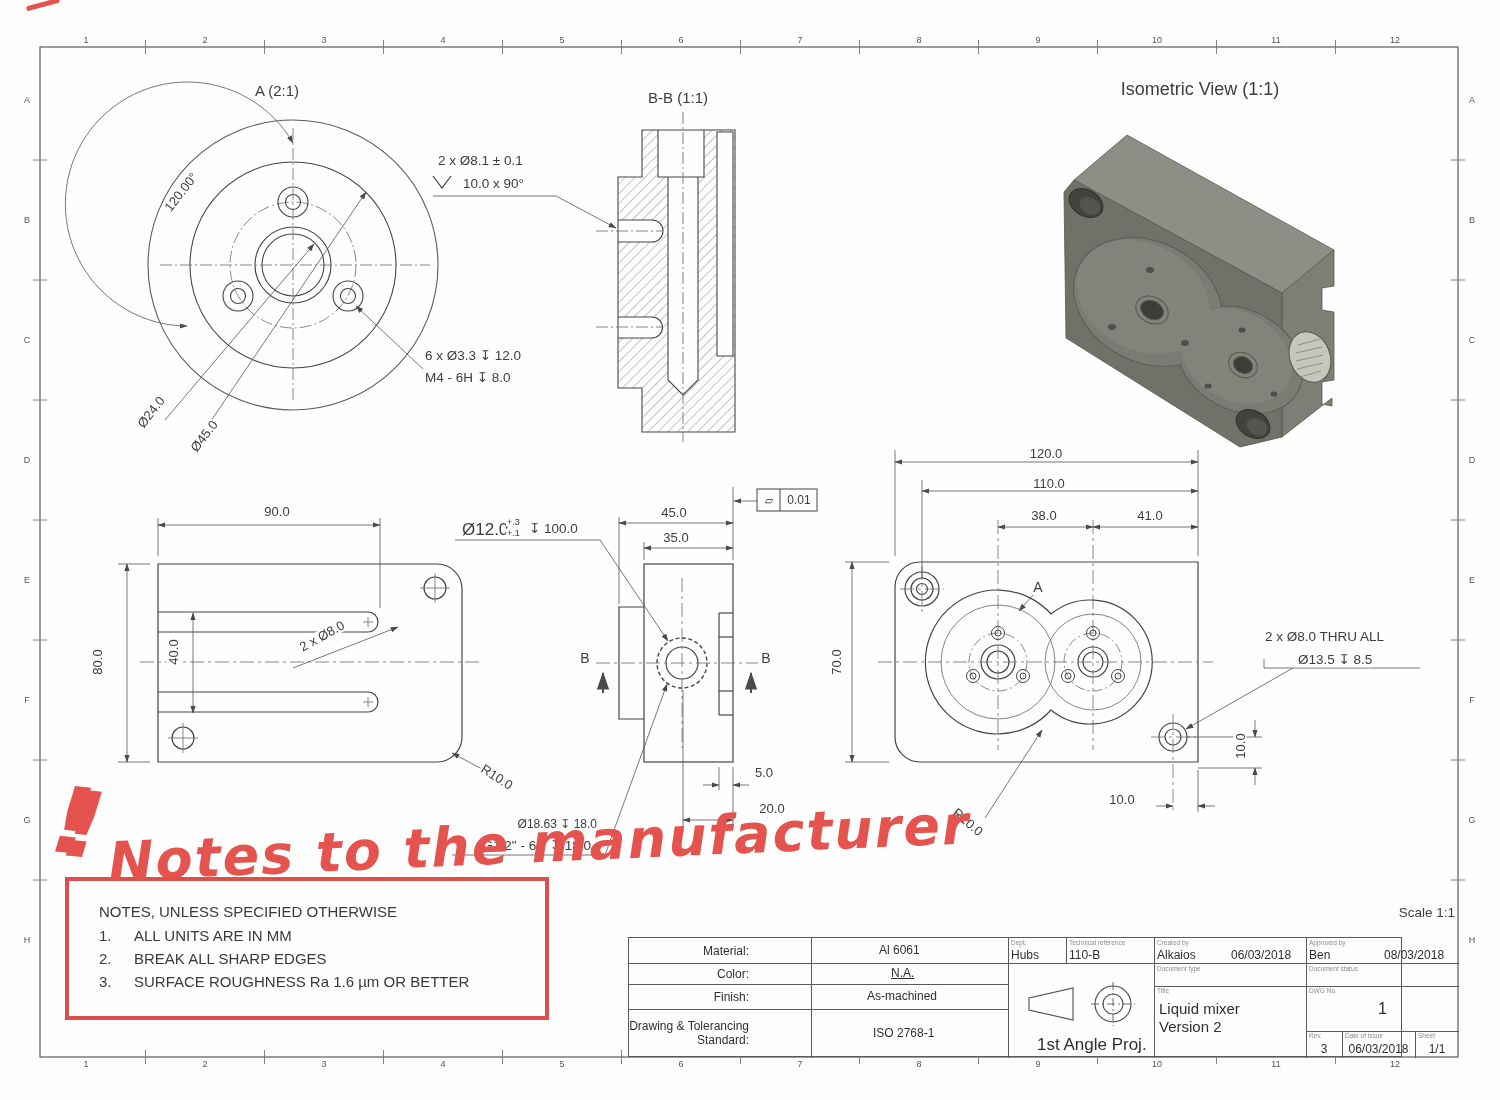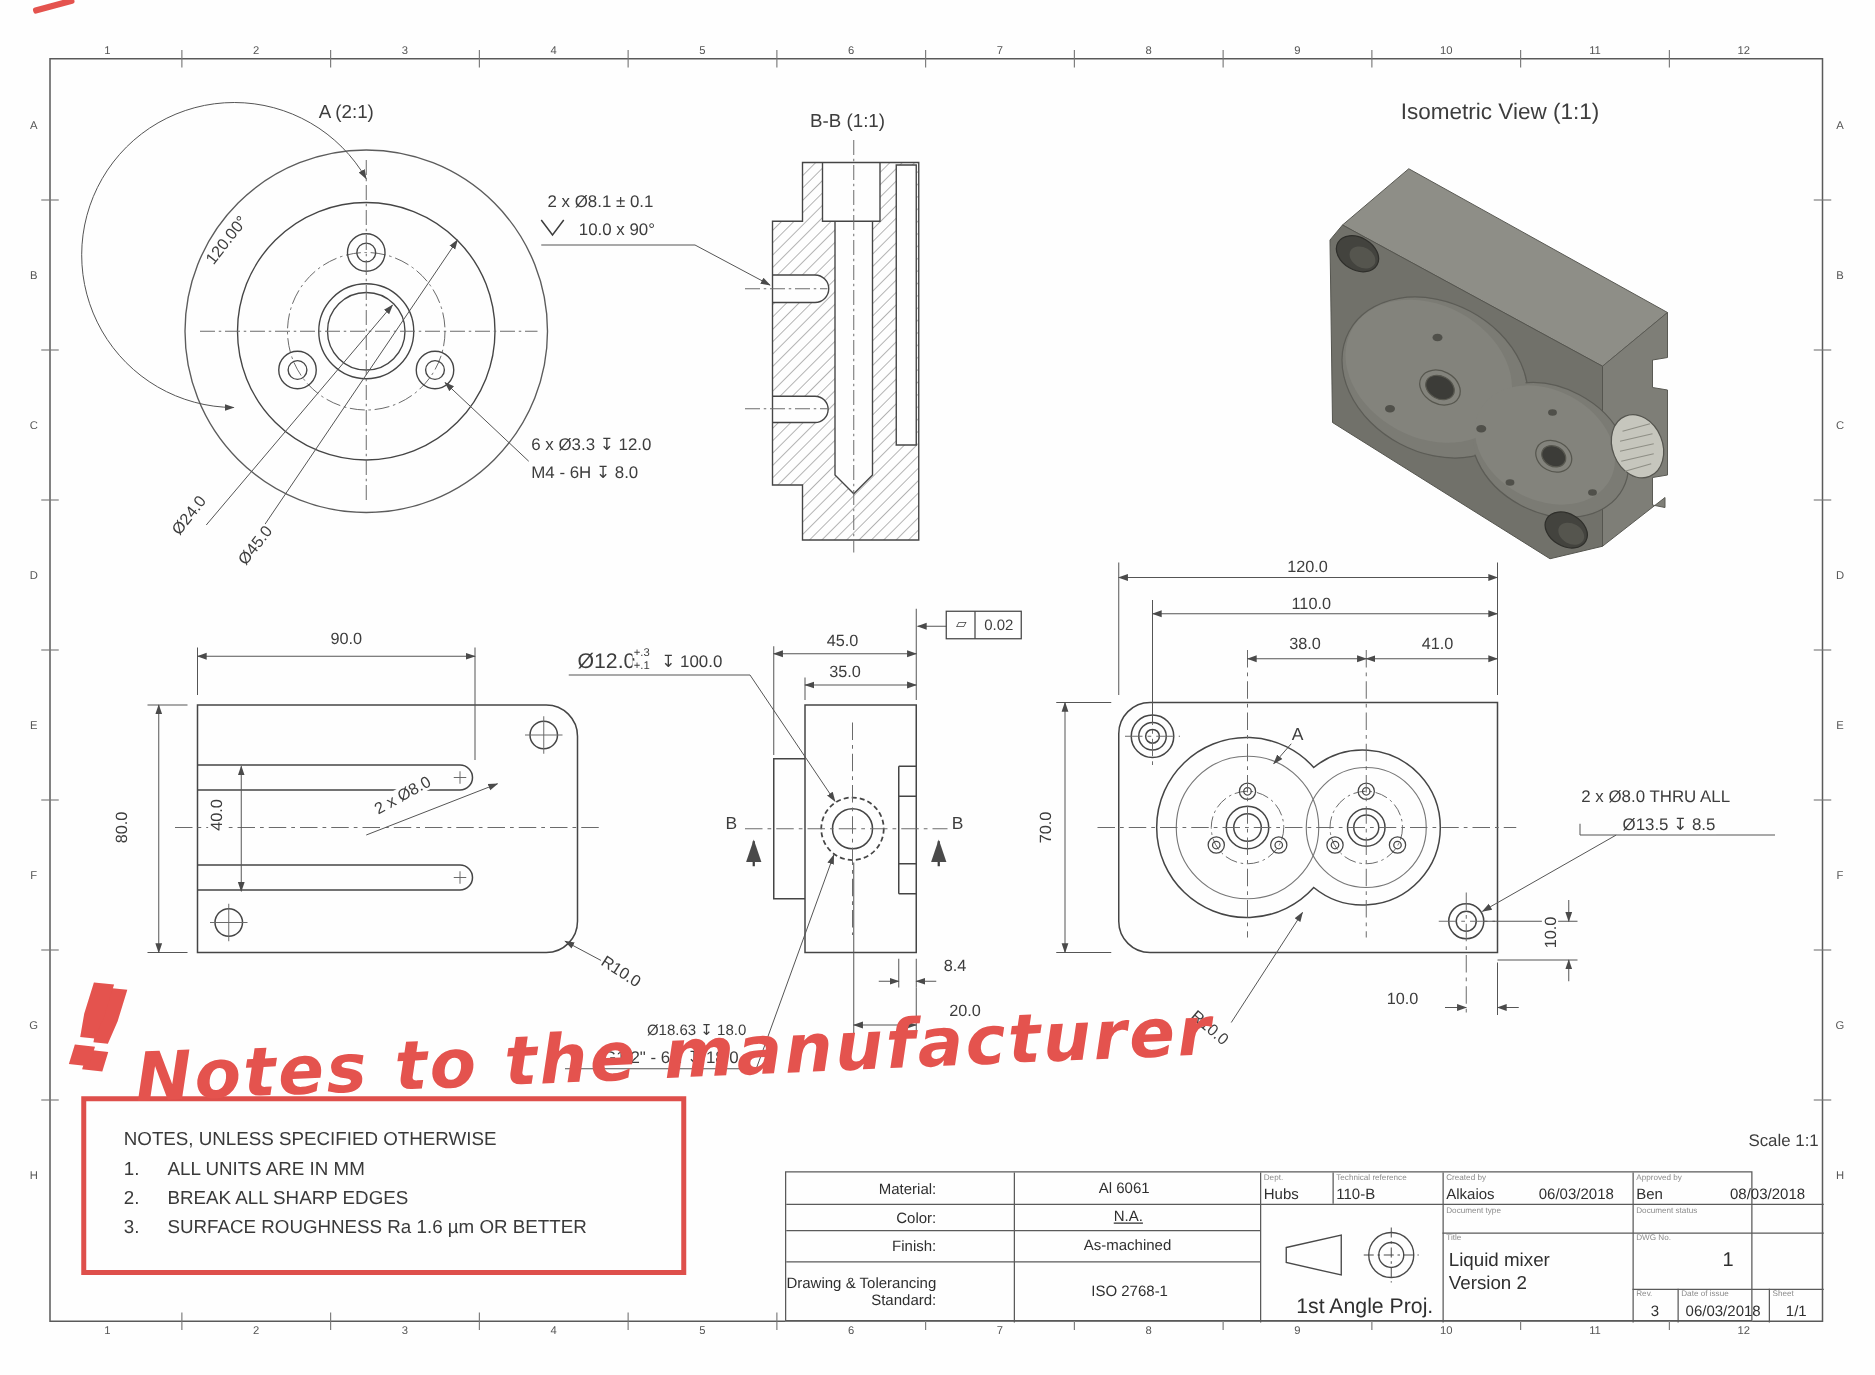--- a/index.html
+++ b/index.html
@@ -329,28 +329,28 @@
       <div class="lbl" style="left: 678px; top: 97px; font-size: 15px; transform: translate(-50%, -50%) rotate(0deg);">B-B (1:1)</div>
       <div class="lbl" style="left: 1200px; top: 89px; font-size: 18px; transform: translate(-50%, -50%) rotate(0deg);">Isometric View (1:1)</div>
       <div class="lbl" style="left: 277px; top: 511px; font-size: 13px; transform: translate(-50%, -50%) rotate(0deg);">90.0</div>
       <div class="lbl" style="left: 97px; top: 662px; font-size: 13px; transform: translate(-50%, -50%) rotate(-90deg);">80.0</div>
       <div class="lbl" style="left: 173px; top: 652px; font-size: 13px; transform: translate(-50%, -50%) rotate(-90deg);">40.0</div>
       <div class="lbl" style="left: 322px; top: 636px; font-size: 13px; transform: translate(-50%, -50%) rotate(-29deg);">2 x Ø8.0</div>
       <div class="lbl" style="left: 497px; top: 777px; font-size: 13px; transform: translate(-50%, -50%) rotate(33deg);">R10.0</div>
       <div class="lbl" style="left: 674px; top: 512px; font-size: 13px; transform: translate(-50%, -50%) rotate(0deg);">45.0</div>
       <div class="lbl" style="left: 676px; top: 537px; font-size: 13px; transform: translate(-50%, -50%) rotate(0deg);">35.0</div>
       <div class="lbl" style="left: 769px; top: 500px; font-size: 11px; transform: translate(-50%, -50%) rotate(0deg);">▱</div>
-      <div class="lbl" style="left: 799px; top: 500px; font-size: 12px; transform: translate(-50%, -50%) rotate(0deg);">0.02</div>
+      <div class="lbl" style="left: 799px; top: 500px; font-size: 12px; transform: translate(-50%, -50%) rotate(0deg);">0.01</div>
       <div class="lbl" style="left: 461px; top: 529px; font-size: 17px; transform: translate(0%, -50%) rotate(0deg);">Ø12.0</div>
       <div class="lbl" style="left: 506px; top: 522px; font-size: 9px; transform: translate(0%, -50%) rotate(0deg);">+.3</div>
       <div class="lbl" style="left: 506px; top: 533px; font-size: 9px; transform: translate(0%, -50%) rotate(0deg);">+.1</div>
       <div class="lbl" style="left: 528px; top: 529px; font-size: 13.5px; transform: translate(0%, -50%) rotate(0deg);">↧ 100.0</div>
       <div class="lbl" style="left: 585px; top: 658px; font-size: 14px; transform: translate(-50%, -50%) rotate(0deg);">B</div>
       <div class="lbl" style="left: 766px; top: 658px; font-size: 14px; transform: translate(-50%, -50%) rotate(0deg);">B</div>
-      <div class="lbl" style="left: 764px; top: 772px; font-size: 13px; transform: translate(-50%, -50%) rotate(0deg);">8.4</div>
+      <div class="lbl" style="left: 764px; top: 772px; font-size: 13px; transform: translate(-50%, -50%) rotate(0deg);">5.0</div>
       <div class="lbl" style="left: 772px; top: 808px; font-size: 13px; transform: translate(-50%, -50%) rotate(0deg);">20.0</div>
       <div class="lbl" style="left: 588px; top: 824px; font-size: 12px; transform: translate(-100%, -50%) rotate(0deg); margin-left: 10px;">Ø18.63 ↧ 18.0</div>
       <div class="lbl" style="left: 592px; top: 846px; font-size: 13.5px; transform: translate(-100%, -50%) rotate(0deg);">G1/2" - 6H ↧ 18.0</div>
       <div class="lbl" style="left: 1046px; top: 453px; font-size: 13px; transform: translate(-50%, -50%) rotate(0deg);">120.0</div>
       <div class="lbl" style="left: 1049px; top: 483px; font-size: 13px; transform: translate(-50%, -50%) rotate(0deg);">110.0</div>
       <div class="lbl" style="left: 1044px; top: 515px; font-size: 13px; transform: translate(-50%, -50%) rotate(0deg);">38.0</div>
       <div class="lbl" style="left: 1150px; top: 515px; font-size: 13px; transform: translate(-50%, -50%) rotate(0deg);">41.0</div>
       <div class="lbl" style="left: 836px; top: 662px; font-size: 13px; transform: translate(-50%, -50%) rotate(-90deg);">70.0</div>
       <div class="lbl" style="left: 1038px; top: 587px; font-size: 14px; transform: translate(-50%, -50%) rotate(0deg);">A</div>
       <div class="lbl" style="left: 1264px; top: 637px; font-size: 13.5px; transform: translate(0%, -50%) rotate(0deg);">2 x Ø8.0 THRU ALL</div>

